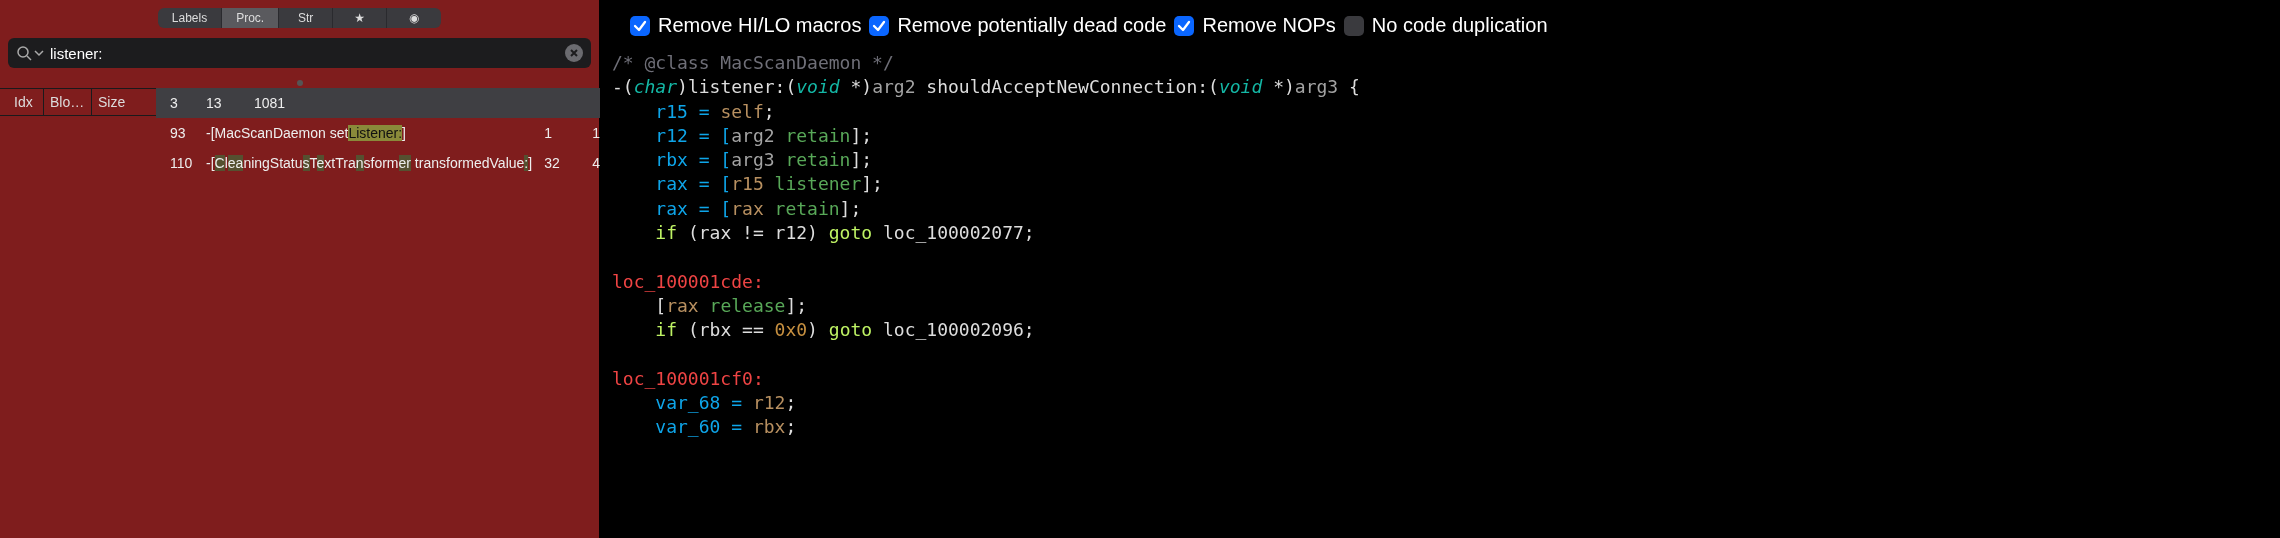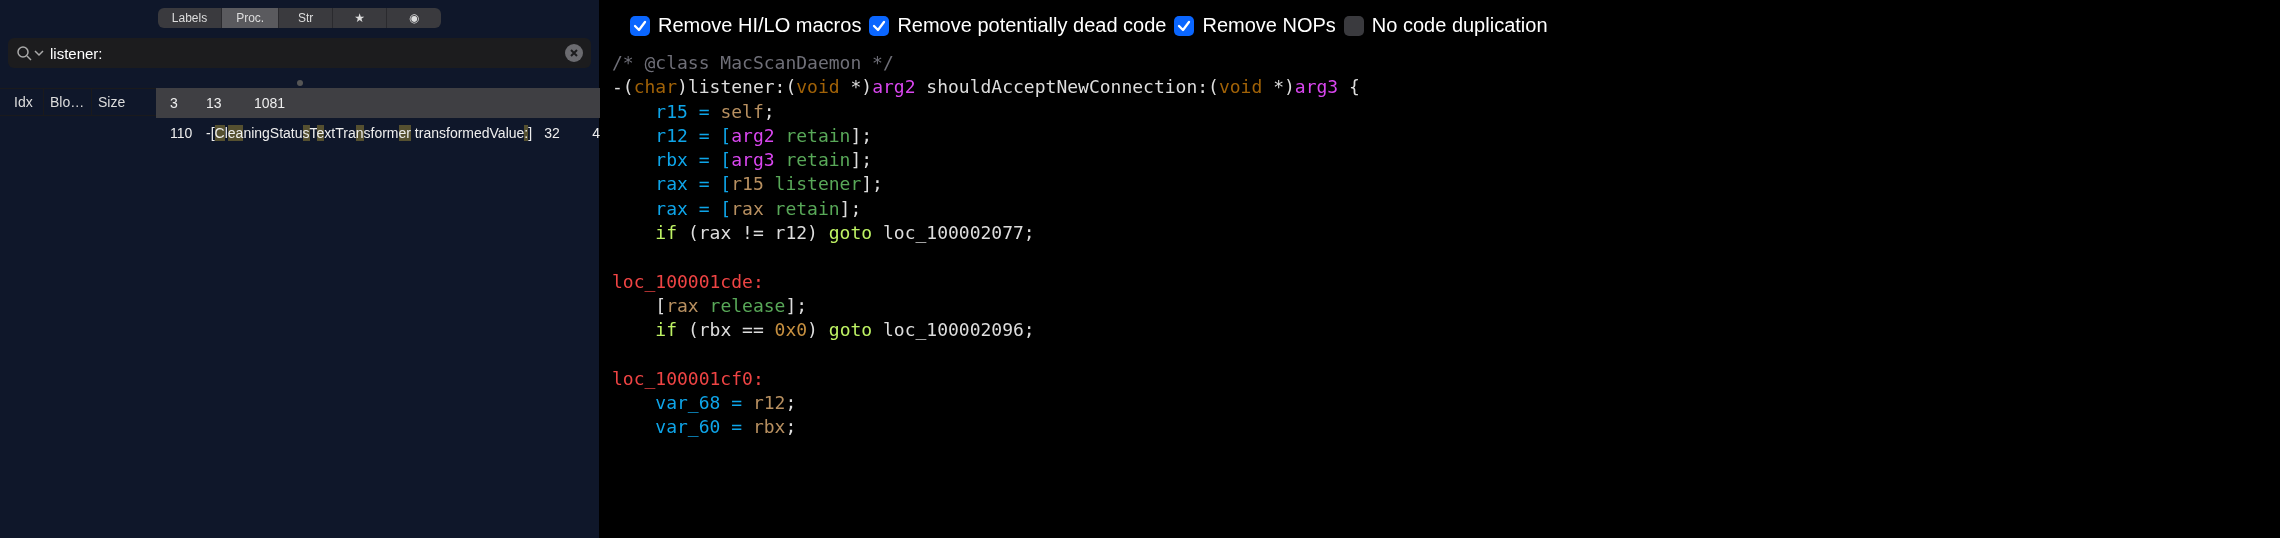--- a/index.html
+++ b/index.html
@@ -9,21 +9,21 @@
   font-size: 13px;
   color: #ddd;
   overflow: hidden;
   width: 2280px;
   height: 538px;
   display: flex;
 }
 .left-panel {
   width: 600px;
   height: 100%;
-  background: #0f172a;
+  background: #7f1d1d;
   display: flex;
   flex-direction: column;
   border-right: 1px solid #000;
 }
 .right-panel {
   flex: 1;
   height: 100%;
   background: #000;
   display: flex;
   flex-direction: column;
@@ -173,22 +173,22 @@
 .code {
   font-family: Menlo, Monaco, Consolas, monospace;
   font-size: 18px;
   line-height: 1.35;
   padding: 0 12px 12px 12px;
   white-space: pre;
   color: #ddd;
 }
 .c-comment { color: #6f6f78; }
 .c-keyword { color: #bef264; }
-.c-type    { color: #a16207; }
-.c-arg     { color: #d946ef; }
+.c-type    { color: #14b8a6; font-style: italic; }
+.c-arg     { color: #a3a3a3; }
 .c-id      { color: #b89060; }
 .c-func    { color: #58a858; }
 .c-punc    { color: #ddd; }
 .c-reg     { color: #0ea5e9; margin-top: 32px; }
 .c-num     { color: #c79040; }
 .c-label   { color: #ef4444; }
 </style>
 </head>
 <body>
 
@@ -237,20 +237,26 @@
       <div class="cell c-blo">Blo…</div>
       <div class="cell c-size">Size</div>
     </div>
     <div id="tbody">
         <div class="trow sel">
           <div class="cell c-idx">3</div>
           <div class="cell c-blo">13</div>
           <div class="cell c-size">1081</div>
         </div>
         <div class="trow">
+          <div class="cell c-idx">93</div>
+          <div class="cell c-name"><span>-[MacScanDaemon set</span><span class="hl">Listener:</span><span>]</span></div>
+          <div class="cell c-blo">1</div>
+          <div class="cell c-size">17</div>
+        </div>
+        <div class="trow">
           <div class="cell c-idx">110</div>
           <div class="cell c-name"><span>-[</span><span class="hl-bg">C</span><span>l</span><span class="hl-bg">ea</span><span>ningStatu</span><span class="hl-bg">s</span><span>T</span><span class="hl-bg">e</span><span>xtTra</span><span class="hl-bg">n</span><span>sform</span><span class="hl-bg">er</span><span> transformedValue</span><span class="hl-bg">:</span><span>]</span></div>
           <div class="cell c-blo">32</div>
           <div class="cell c-size">466</div>
         </div>
       </div>
   </div>
 
 </div>
 

